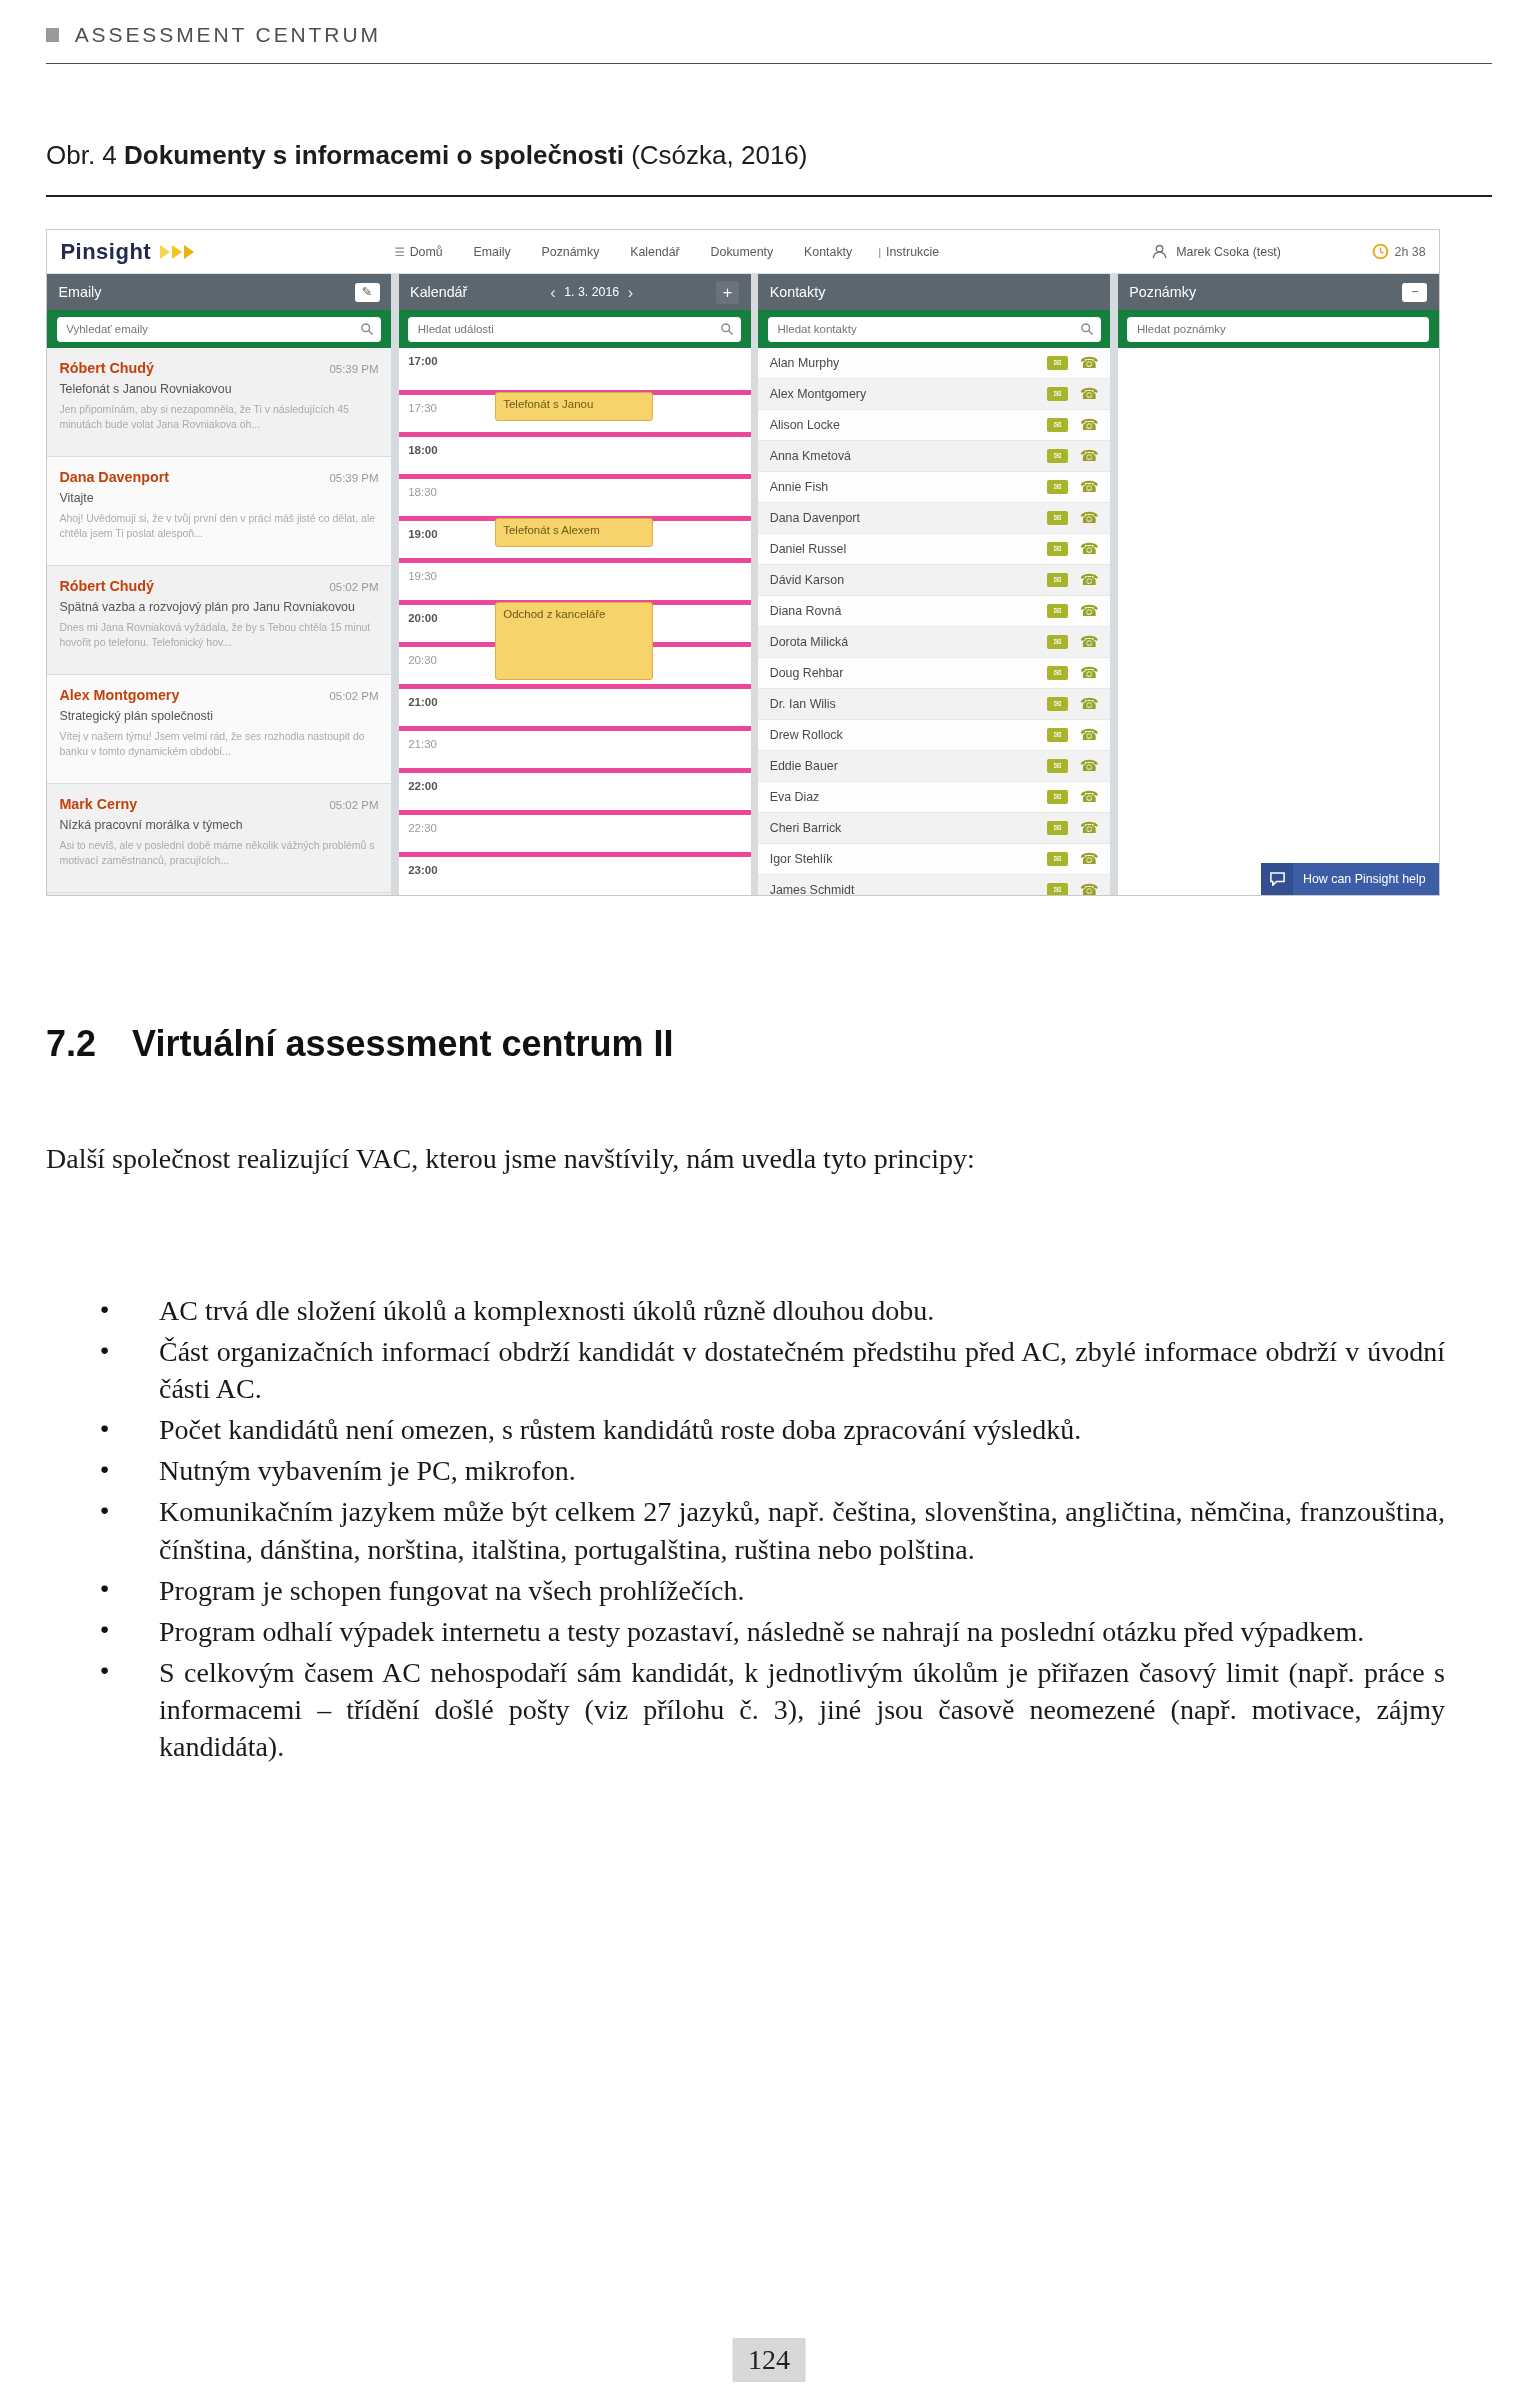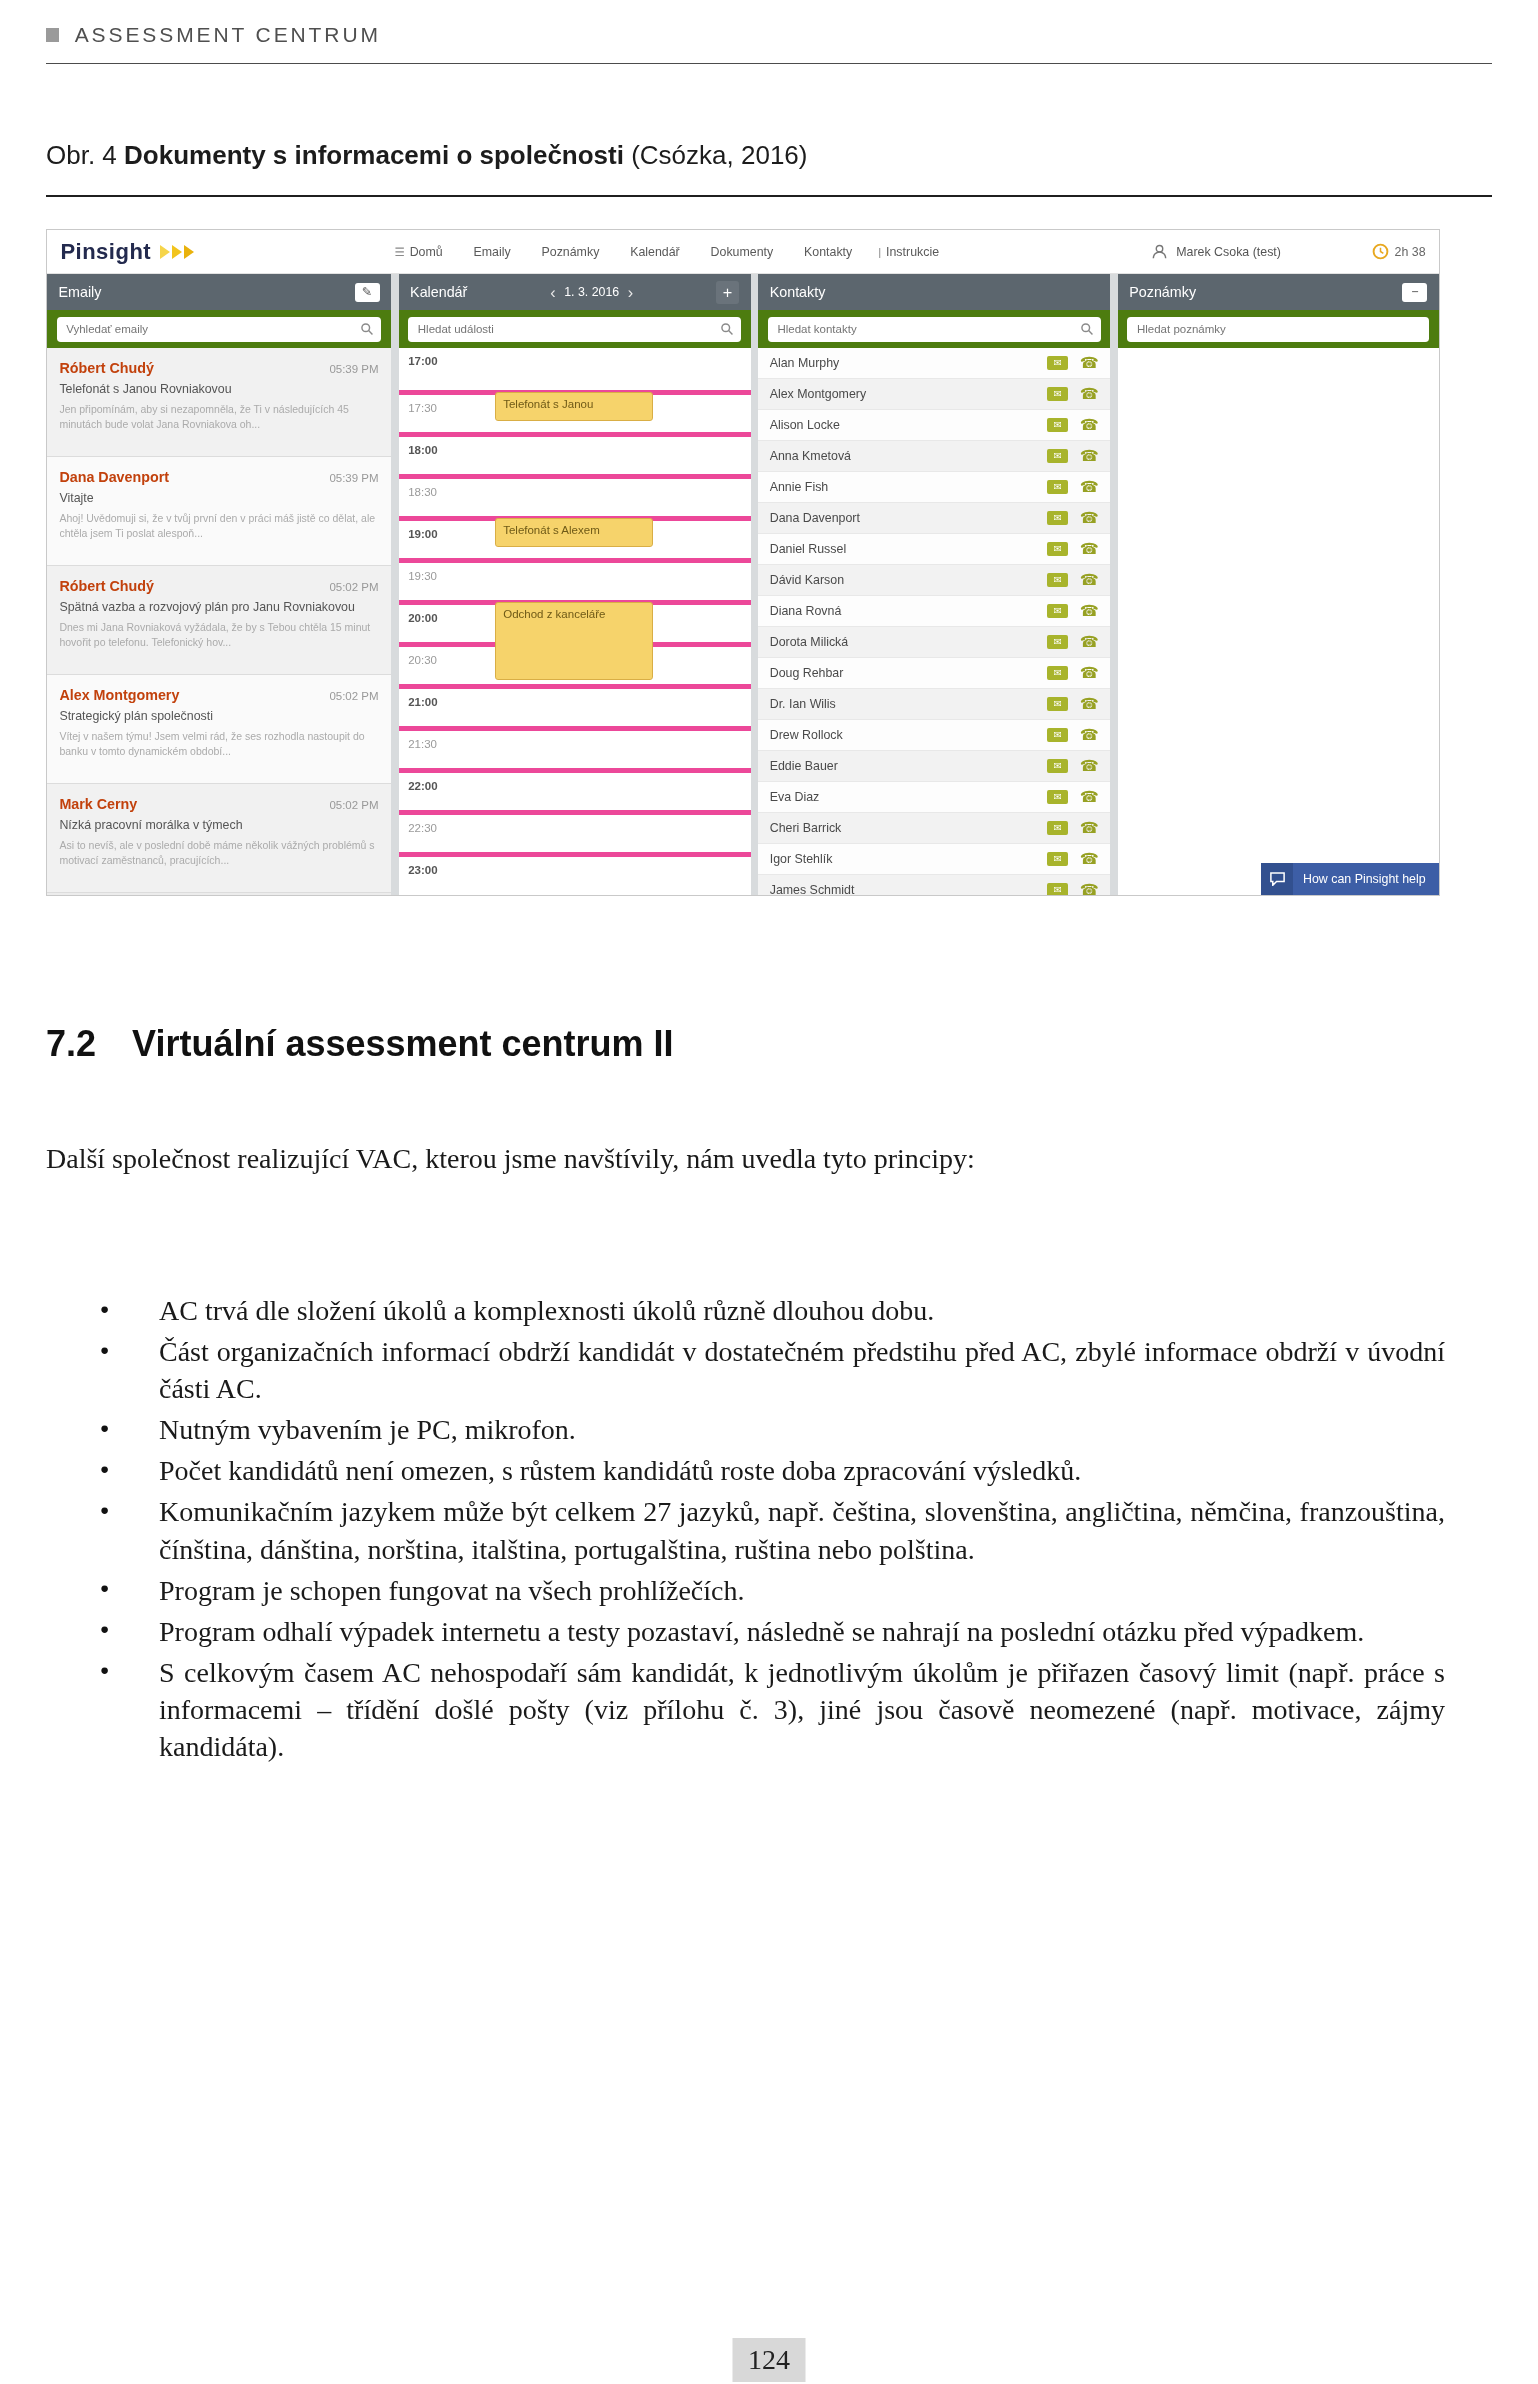--- a/index.html
+++ b/index.html
@@ -47,21 +47,21 @@
   .user{display:flex;align-items:center;gap:7.6px;font-size:12.4px;color:#555;}
   .timer{display:flex;align-items:center;gap:5.7px;font-size:12.4px;color:#666;margin-left:91px;}
   .app-cols{position:absolute;top:44px;left:0;right:0;bottom:0;display:flex;gap:7.6px;}
   .col{display:flex;flex-direction:column;box-sizing:border-box;}
   .col-emails{width:344px;}
   .col-cal{width:352px;}
   .col-contacts{width:352px;}
   .col-notes{width:321px;}
   .col-head{height:36px;background:#5c666e;color:#fff;display:flex;align-items:center;
     padding:0 11.5px;font-size:14.3px;box-sizing:border-box;flex:0 0 36px;}
-  .col-search{height:38px;background:#4d7c0f;display:flex;align-items:center;padding:0 9.6px;
+  .col-search{height:38px;background:#15803d;display:flex;align-items:center;padding:0 9.6px;
     box-sizing:border-box;flex:0 0 38px;}
   .search-wrap{position:relative;flex:1;}
   .search-wrap input{width:100%;height:25px;border:none;border-radius:3.8px;font-size:11.5px;
     padding:0 29px 0 9.6px;color:#555;background:#fff;box-sizing:border-box;
     font-family:"Liberation Sans", sans-serif;}
   .mag{position:absolute;right:7.6px;top:5.7px;}
   .col-body{flex:1;background:#fff;overflow:hidden;position:relative;}
   
   .email-body{background:#ececec;}
   .email-item{height:109px;box-sizing:border-box;padding:12.4px 12.4px 5.7px;border-bottom:1px solid #dcdcdc;
@@ -526,23 +526,23 @@
 
 <p class="intro">Další společnost realizující VAC, kterou jsme navštívily, nám uvedla tyto principy:</p>
 
 <ul class="bullets">
 
     <li>AC trvá dle složení úkolů a komplexnosti úkolů různě dlouhou dobu.</li>
 
 
     <li>Část organizačních informací obdrží kandidát v dostatečném předstihu před AC, zbylé informace obdrží v úvodní části AC.</li>
 
+    <li>Počet kandidátů není omezen, s růstem kandidátů roste doba zpracování výsledků.</li>
+
     <li>Nutným vybavením je PC, mikrofon.</li>
-
-    <li>Počet kandidátů není omezen, s růstem kandidátů roste doba zpracování výsledků.</li>
 
     <li>Komunikačním jazykem může být celkem 27 jazyků, např. čeština, slovenština, angličtina, němčina, franzouština, čínština, dánština, norština, italština, portugalština, ruština nebo polština.</li>
 
     <li>Program je schopen fungovat na všech prohlížečích.</li>
 
     <li>Program odhalí výpadek internetu a testy pozastaví, následně se nahrají na poslední otázku před výpadkem.</li>
 
     <li>S celkovým časem AC nehospodaří sám kandidát, k jednotlivým úkolům je přiřazen časový limit (např. práce s informacemi – třídění došlé pošty (viz přílohu č. 3), jiné jsou časově neomezené (např. motivace, zájmy kandidáta).</li>
   </ul>
 

